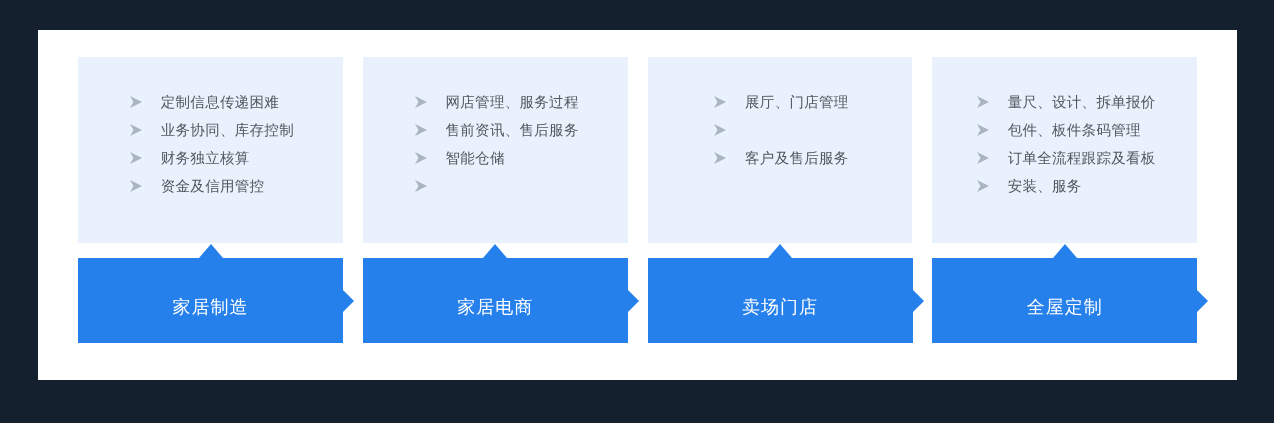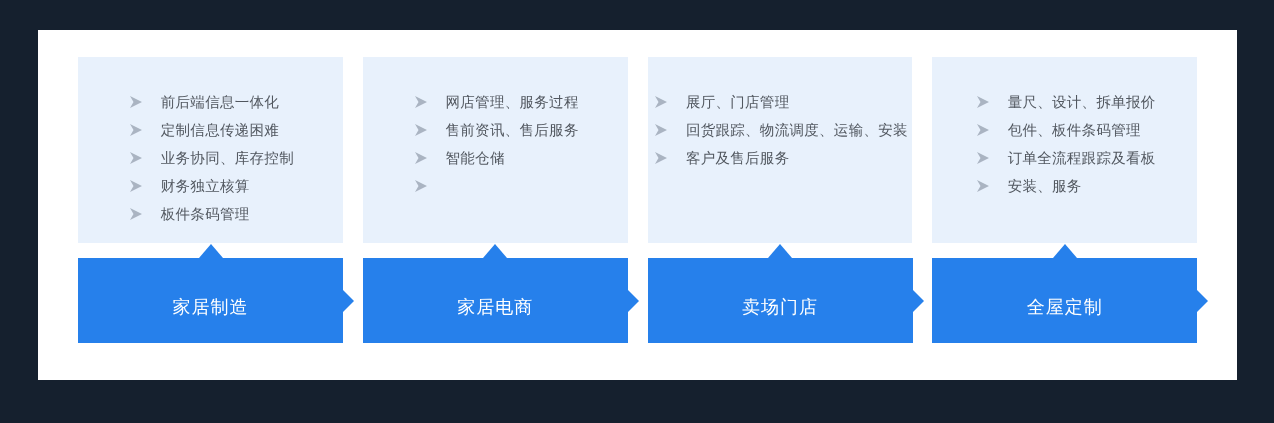--- a/index.html
+++ b/index.html
@@ -127,45 +127,39 @@
   <div id="card">
     <div class="columns">
 
       <div class="column">
         <div class="panel">
           <div class="panel-inner">
             <div class="feature-item">
               <svg class="arrow-icon" viewBox="0 0 20 14">
                   <path d="M3 1 L15 7 L3 13 L6.5 7 Z" fill="#aab4c2"></path>
                 </svg>
-              <span class="feature-label">前后端信息一体化</span>
-            </div>
-            <div class="feature-item">
-              <svg class="arrow-icon" viewBox="0 0 20 14">
-                  <path d="M3 1 L15 7 L3 13 L6.5 7 Z" fill="#aab4c2"></path>
-                </svg>
               <span class="feature-label">定制信息传递困难</span>
             </div>
             <div class="feature-item">
               <svg class="arrow-icon" viewBox="0 0 20 14">
                   <path d="M3 1 L15 7 L3 13 L6.5 7 Z" fill="#aab4c2"></path>
                 </svg>
               <span class="feature-label">业务协同、库存控制</span>
             </div>
             <div class="feature-item">
               <svg class="arrow-icon" viewBox="0 0 20 14">
                   <path d="M3 1 L15 7 L3 13 L6.5 7 Z" fill="#aab4c2"></path>
                 </svg>
               <span class="feature-label">财务独立核算</span>
             </div>
             <div class="feature-item">
               <svg class="arrow-icon" viewBox="0 0 20 14">
                   <path d="M3 1 L15 7 L3 13 L6.5 7 Z" fill="#aab4c2"></path>
                 </svg>
-              <span class="feature-label">板件条码管理</span>
+              <span class="feature-label">资金及信用管控</span>
             </div>
           </div>
         </div>
         <div class="banner-wrap">
           <div class="banner">
             <div class="notch"></div>
             <span class="banner-label">家居制造</span>
           </div>
           <div class="chevron"></div>
         </div>
@@ -214,21 +208,20 @@
             <div class="feature-item">
               <svg class="arrow-icon" viewBox="0 0 20 14">
                   <path d="M3 1 L15 7 L3 13 L6.5 7 Z" fill="#aab4c2"></path>
                 </svg>
               <span class="feature-label">展厅、门店管理</span>
             </div>
             <div class="feature-item">
               <svg class="arrow-icon" viewBox="0 0 20 14">
                   <path d="M3 1 L15 7 L3 13 L6.5 7 Z" fill="#aab4c2"></path>
                 </svg>
-              <span class="feature-label">回货跟踪、物流调度、运输、安装</span>
             </div>
             <div class="feature-item">
               <svg class="arrow-icon" viewBox="0 0 20 14">
                   <path d="M3 1 L15 7 L3 13 L6.5 7 Z" fill="#aab4c2"></path>
                 </svg>
               <span class="feature-label">客户及售后服务</span>
             </div>
           </div>
         </div>
         <div class="banner-wrap">

